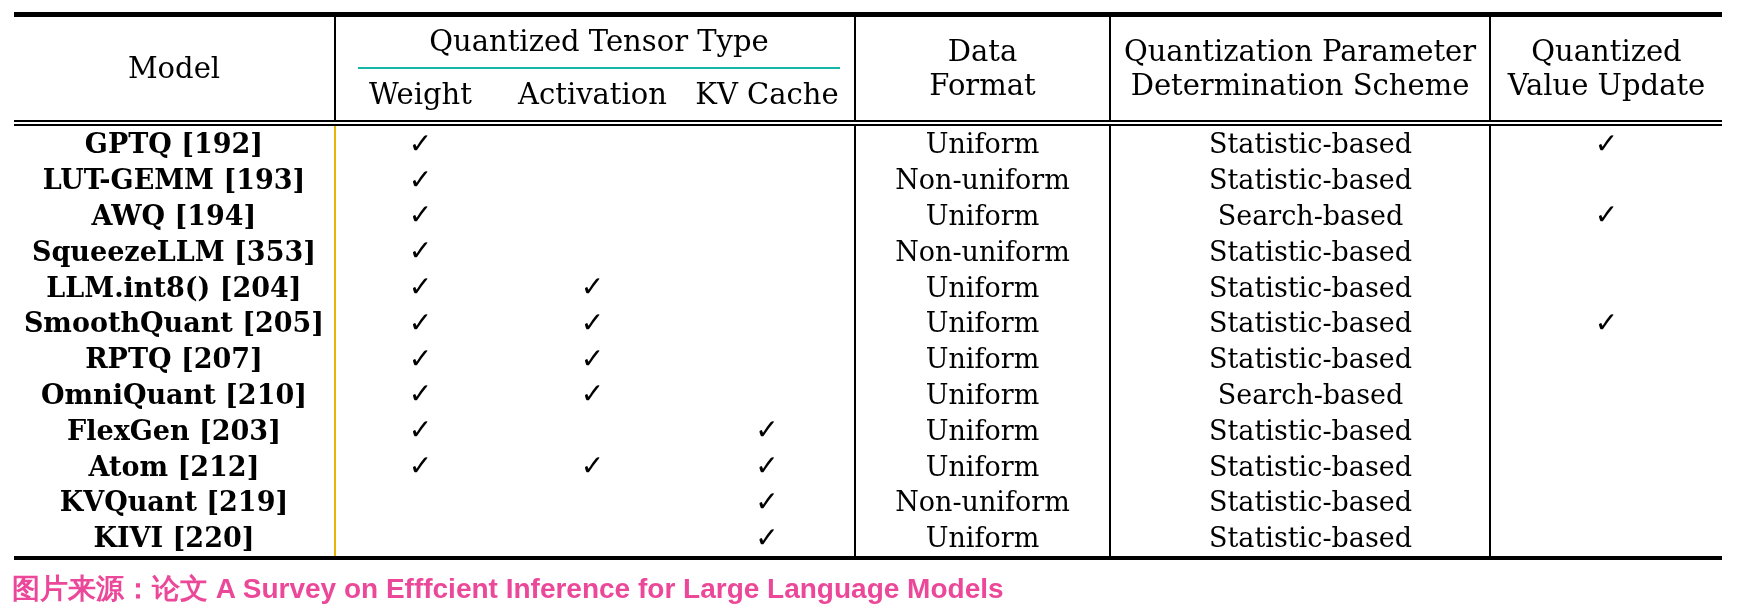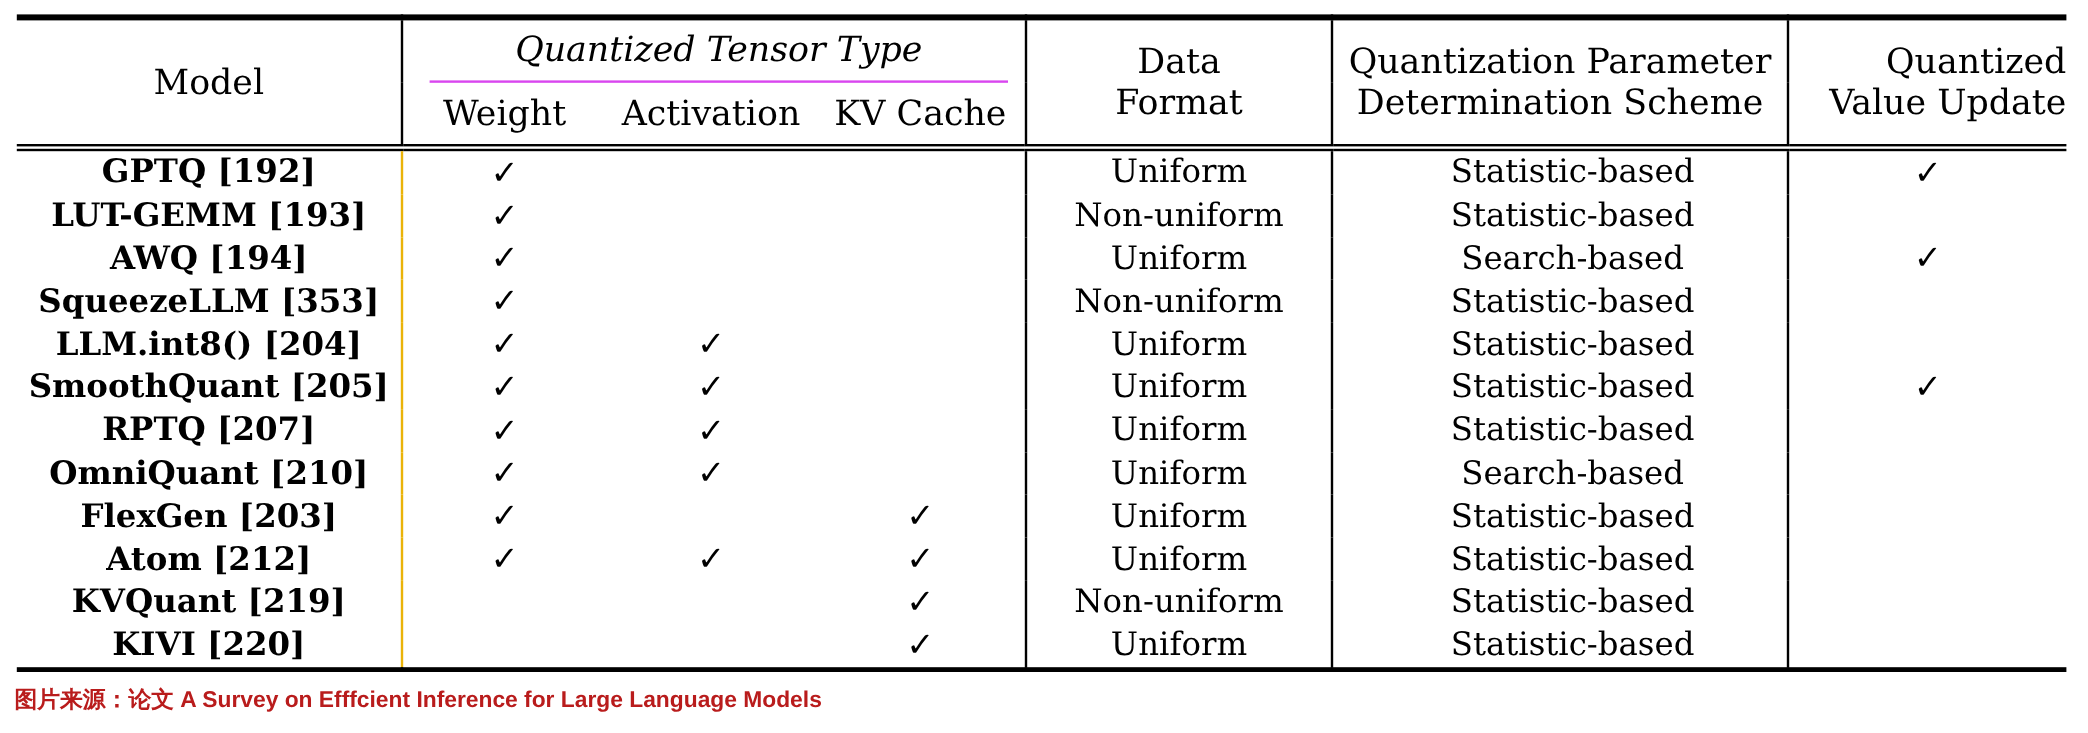--- a/index.html
+++ b/index.html
@@ -45,26 +45,25 @@
   tr.hrow1 { height: 52px; }
   tr.hrow2 { height: 54px; }
   th.model-h { border-right: 2px solid #000; }
   th.qtt { vertical-align: bottom; }
   .qtt-inner {
     height: 50px;
     margin: 0 14px 0 22px;
     display: flex;
     align-items: center;
     justify-content: center;
-    border-bottom: 2px solid #d946ef;
-    font-style: italic;
+    border-bottom: 2px solid #14b8a6;
   }
   th.df-h { border-left: 2px solid #000; border-right: 2px solid #000; }
   th.scheme-h { border-right: 2px solid #000; margin-left: 10px; }
-  th.vu-h { border-left: 2px solid #000; text-align: right; }
+  th.vu-h { border-left: 2px solid #000; }
   tr.hrow2 th, th.model-h, th.df-h, th.scheme-h, th.vu-h {
     border-bottom: 6px double #000;
   }
 
   tbody td {
     height: 35.8px;
     font-size: 27px;
     text-align: center;
     vertical-align: middle;
     padding: 0;
@@ -74,22 +73,22 @@
   td.model { border-right: 2px solid #eab308; font-weight: bold; }
   td.df { border-left: 2px solid #000; border-right: 2px solid #000; }
   td.scheme { border-right: 2px solid #000; padding-left: 21px; }
   td.vu { border-left: 2px solid #000; }
   td.check { font-size: 28px; }
 
   .caption {
     margin: 10px 0 0 12px;
     font-family: "Liberation Sans", sans-serif;
     font-weight: bold;
-    font-size: 19px;
-    color: #b91c1c;
+    font-size: 28px;
+    color: #ec4899;
     white-space: nowrap;
   }
 </style>
 </head>
 <body>
 
 <div class="page">
 
   <table class="qtable">
     <colgroup>

